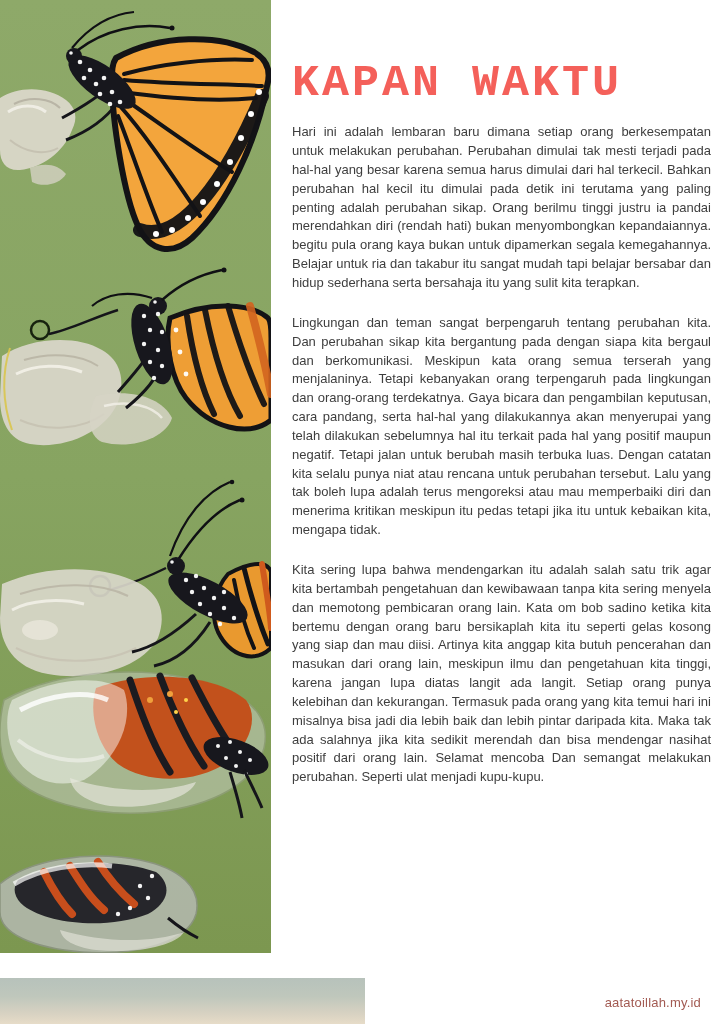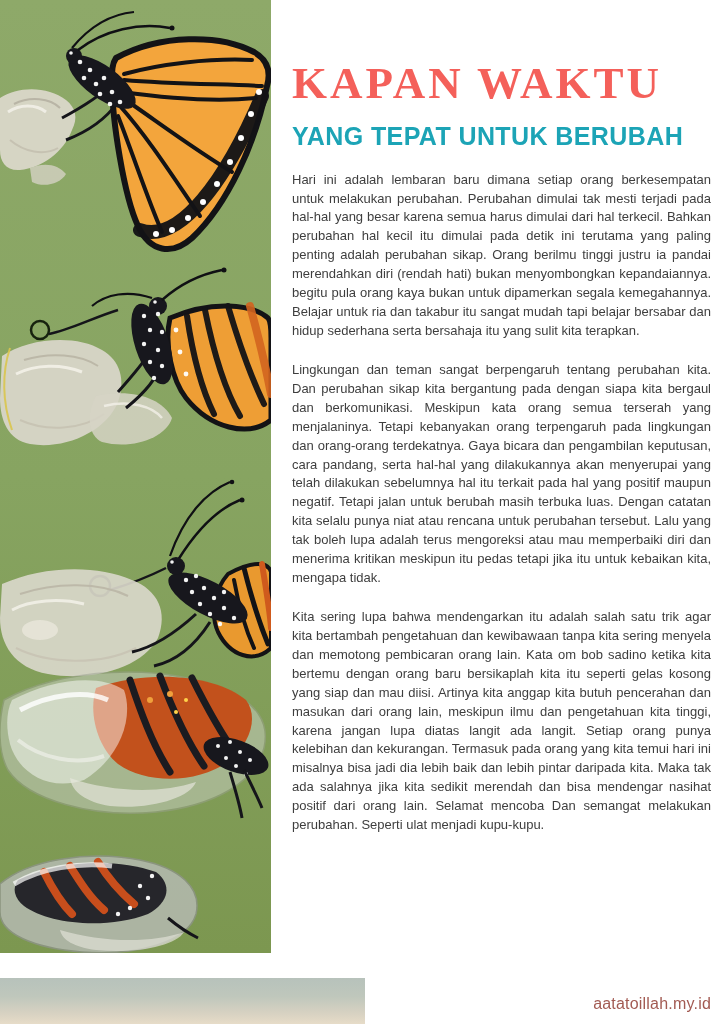--- a/index.html
+++ b/index.html
@@ -8,36 +8,36 @@
     overflow:hidden;font-family:"Liberation Sans",sans-serif;
   }
   .photo-left{position:absolute;left:0;top:0;width:271px;height:953px;}
   .photo-left svg{display:block;width:271px;height:953px;}
   .bottom-strip{
     position:absolute;left:0;top:978px;width:365px;height:46px;
     background:linear-gradient(180deg,#b7c2bb 0%,#bfc7bc 40%,#d8d2c2 78%,#e7dcc8 100%);
   }
   .article{position:absolute;left:292px;top:60px;width:419px;}
   .title{
-    margin:0 0 16px 0;font-family:Liberation Serif, serif;
+    margin:0 0 16px 0;font-family:Liberation Mono, monospace;
     font-size:45px;font-weight:bold;letter-spacing:3px;
     color:#f4605a;line-height:1.05;white-space:nowrap;
   }
   .subtitle{
     margin:0 0 20px 0;font-family:"Liberation Sans",sans-serif;
     font-size:25px;font-weight:bold;letter-spacing:0.4px;
     color:#1ca4b6;line-height:1.1;white-space:nowrap;
   }
   .bodytext p{
     margin:0 0 21px 0;font-size:13px;line-height:1.45;
     color:#3e3e3e;text-align:justify;
   }
   .footer-url{
-    position:absolute;right:13px;top:995px;
-    font-size:16px;color:#a25a52;letter-spacing:0.2px;
+    position:absolute;right:23px;top:995px;
+    font-size:13px;color:#a25a52;letter-spacing:0.2px;
   }
 </style>
 </head>
 <body>
 
 <div class="page">
 
   <div class="photo-left">
     <svg viewBox="0 0 271 953" xmlns="http://www.w3.org/2000/svg">
       <defs>
@@ -223,21 +223,20 @@
         <path d="M60,930 C100,942 150,944 184,932 C176,946 136,954 96,950 C74,947 62,940 60,930 Z" fill="#dfe0d6" opacity="0.7"></path>
         <path d="M168,918 C180,928 190,934 198,938" stroke="#15151a" stroke-width="3" fill="none"></path>
       </g>
     </svg>
   </div>
 
   <div class="bottom-strip"></div>
 
   <div class="article">
     <h1 class="title">KAPAN WAKTU</h1>
-    <h2 class="subtitle">YANG TEPAT UNTUK BERUBAH</h2>
     <div class="bodytext">
       <p>Hari ini adalah lembaran baru dimana setiap orang berkesempatan untuk melakukan perubahan. Perubahan dimulai tak mesti terjadi pada hal-hal yang besar karena semua harus dimulai dari hal terkecil. Bahkan perubahan hal kecil itu dimulai pada detik ini terutama yang paling penting adalah perubahan sikap. Orang berilmu tinggi justru ia pandai merendahkan diri (rendah hati) bukan menyombongkan kepandaiannya. begitu pula orang kaya bukan untuk dipamerkan segala kemegahannya. Belajar untuk ria dan takabur itu sangat mudah tapi belajar bersabar dan hidup sederhana serta bersahaja itu yang sulit kita terapkan.</p>
       <p>Lingkungan dan teman sangat berpengaruh tentang perubahan kita. Dan perubahan sikap kita bergantung pada dengan siapa kita bergaul dan berkomunikasi. Meskipun kata orang semua terserah yang menjalaninya. Tetapi kebanyakan orang terpengaruh pada lingkungan dan orang-orang terdekatnya. Gaya bicara dan pengambilan keputusan, cara pandang, serta hal-hal yang dilakukannya akan menyerupai yang telah dilakukan sebelumnya hal itu terkait pada hal yang positif maupun negatif. Tetapi jalan untuk berubah masih terbuka luas. Dengan catatan kita selalu punya niat atau rencana untuk perubahan tersebut. Lalu yang tak boleh lupa adalah terus mengoreksi atau mau memperbaiki diri dan menerima kritikan meskipun itu pedas tetapi jika itu untuk kebaikan kita, mengapa tidak.</p>
       <p>Kita sering lupa bahwa mendengarkan itu adalah salah satu trik agar kita bertambah pengetahuan dan kewibawaan tanpa kita sering menyela dan memotong pembicaran orang lain. Kata om bob sadino ketika kita bertemu dengan orang baru bersikaplah kita itu seperti gelas kosong yang siap dan mau diisi. Artinya kita anggap kita butuh pencerahan dan masukan dari orang lain, meskipun ilmu dan pengetahuan kita tinggi, karena jangan lupa diatas langit ada langit. Setiap orang punya kelebihan dan kekurangan. Termasuk pada orang yang kita temui hari ini misalnya bisa jadi dia lebih baik dan lebih pintar daripada kita. Maka tak ada salahnya jika kita sedikit merendah dan bisa mendengar nasihat positif dari orang lain. Selamat mencoba Dan semangat melakukan perubahan. Seperti ulat menjadi kupu-kupu.</p>
     </div>
   </div>
 
   <div class="footer-url">aatatoillah.my.id</div>
 
 </div>

